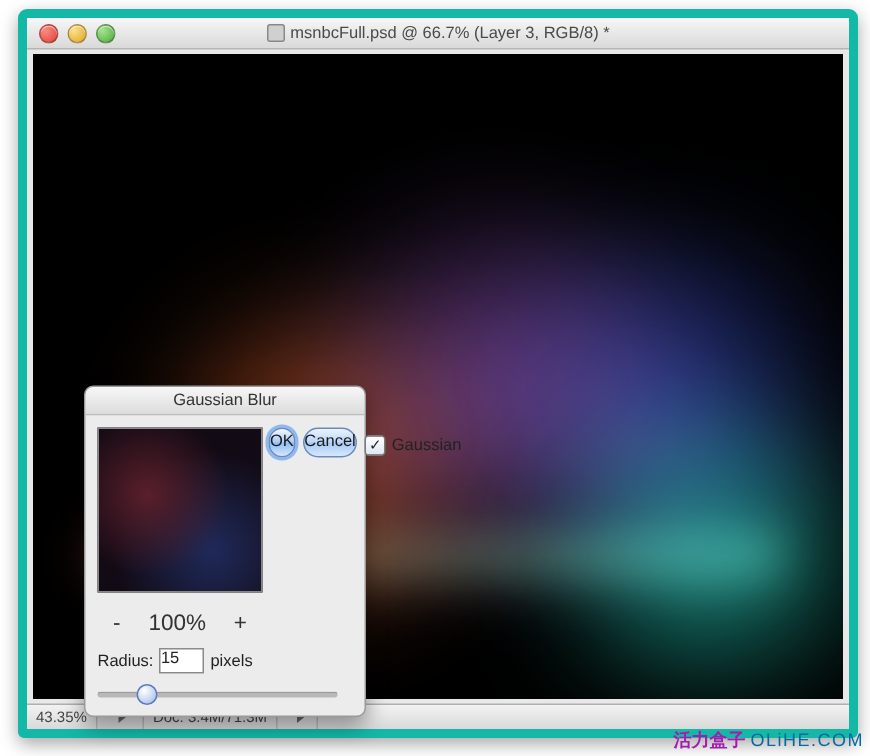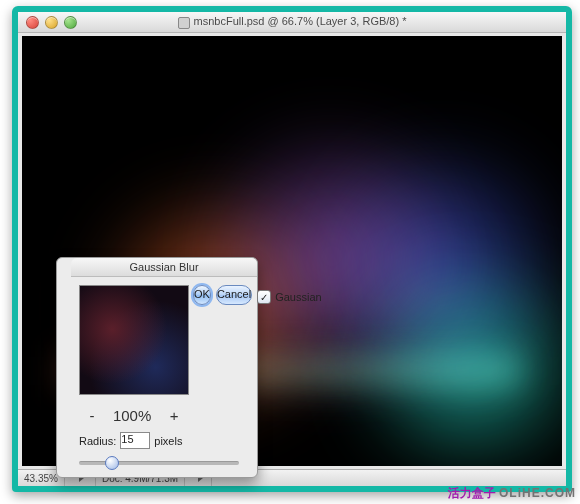--- a/index.html
+++ b/index.html
@@ -22,21 +22,21 @@
   .g2 { width:260px; height:300px; left:180px; top:70px;  background:radial-gradient(circle,#6a3a8a 0%,rgba(0,0,0,0) 70%); }
   .g3 { width:240px; height:300px; left:300px; top:80px;  background:radial-gradient(circle,#2a3a9a 0%,rgba(0,0,0,0) 70%); }
   .g4 { width:300px; height:200px; left:300px; top:230px; background:radial-gradient(circle,#1a9a8a 0%,rgba(0,0,0,0) 70%); }
   .horizon { position:absolute; left:40px; right:40px; top:320px; height:30px; background:linear-gradient(90deg,#5a2a1a,#2a7a6a); filter:blur(16px); opacity:.9; mix-blend-mode:screen; }
 
   .statusbar { position:absolute; left:0; right:0; bottom:0; height:16px; background:linear-gradient(#f2f2f2,#d9d9d9); border-top:1px solid #b0b0b0; display:flex; align-items:center; font-size:10px; color:#444; }
   .sb-box { padding:0 6px; border-right:1px solid #bbb; height:100%; display:flex; align-items:center; }
   .sb-tri { width:0;height:0;border-top:4px solid transparent;border-bottom:4px solid transparent;border-left:5px solid #666;margin-left:4px; }
 
   
-  .dialog { position:absolute; left:56px; top:257px; width:186px; background:#ececec; border:1px solid #9a9a9a; border-radius:6px; box-shadow:0 6px 14px rgba(0,0,0,.4);padding-left:14px; }
+  .dialog { position:absolute; left:56px; top:257px; width:186px; background:#ececec; border:1px solid #9a9a9a; border-radius:6px; box-shadow:0 6px 14px rgba(0,0,0,.4); }
   .dtitle { height:18px; background:linear-gradient(#f7f7f7,#dcdcdc); border-bottom:1px solid #bcbcbc; border-radius:6px 6px 0 0; text-align:center; font-size:11px; color:#333; line-height:18px; }
   .dbody { padding:8px; position:relative; }
   .preview-thumb { width:108px; height:108px; border:1px solid #888; background:
       radial-gradient(circle at 30% 40%, #5a1f2a 0%, rgba(0,0,0,0) 55%),
       radial-gradient(circle at 70% 75%, #1f2a5a 0%, rgba(0,0,0,0) 60%),
       #120a14; }
   .zoomrow { width:110px; text-align:center; margin-top:12px; font-size:15px; color:#333; letter-spacing:2px; }
   .zoomrow span { letter-spacing:normal; }
   .side { position:absolute; right:8px; top:8px; width:56px; display:flex; flex-direction:row; gap:5px; align-items:center; }
   .aqua-btn { width:54px; height:18px; border-radius:10px; border:1px solid #6a8abf; background:linear-gradient(#eaf3ff,#bcd6f7 48%,#a6c7f3 52%,#d6e8ff); font-size:11px; color:#1a1a1a; text-align:center; line-height:16px; cursor:pointer; }
@@ -44,21 +44,21 @@
   .chkrow { display:flex; align-items:center; gap:4px; margin-top:4px; font-size:11px; }
   .chk { width:12px; height:12px; border:1px solid #7a7a7a; border-radius:3px; background:linear-gradient(#fff,#dfe7f2); display:flex; align-items:center; justify-content:center; font-size:10px; color:#222; }
   .rad-row { margin-top:8px; display:flex; align-items:center; gap:4px; font-size:11px; }
   .rad-input { width:28px; height:15px; border:1px solid #8a8a8a; background:#fff; font-size:11px; }
   .slider { position:relative; width:160px; height:14px; margin-top:6px; }
   .track { position:absolute; left:0; right:0; top:6px; height:3px; background:#b8b8b8; border-top:1px solid #9a9a9a; border-radius:2px; }
   .thumb { position:absolute; top:1px; width:12px; height:12px; border-radius:50%; background:radial-gradient(circle at 35% 30%, #fff, #9db7e6); border:1px solid #5a7abf; }
 
   .watermark { position:absolute; right:4px; bottom:2px; font-size:12px; }
   .wm-red { color:#a21caf; font-weight:bold; }
-  .wm-gray { color:#737373; font-weight:bold; letter-spacing:1px; }
+  .wm-gray { color:#0369a1; font-weight:normal; letter-spacing:1px; }
 </style>
 </head>
 <body>
 
 <div class="stage">
   <div class="docwin">
     <div class="titlebar">
       <div class="traffic">
         <div class="dot red"></div>
         <div class="dot yellow"></div>
@@ -75,21 +75,21 @@
       <div class="glow g3"></div>
       <div class="glow g4"></div>
       <div class="horizon"></div>
     </div>
 
     <div class="statusbar">
       <div class="sb-box">43.35%</div>
       <div class="sb-box" style="width:18px;justify-content:center;">
           <span class="sb-tri"></span>
         </div>
-      <div class="sb-box">Doc: 4.9M/71.3M</div>
+      <div class="sb-box">Doc: 3.4M/71.3M</div>
       <div class="sb-box" style="width:14px;justify-content:center;">
           <span class="sb-tri"></span>
         </div>
     </div>
   </div>
 
   <div class="dialog">
     <div class="dtitle">Gaussian Blur</div>
     <div class="dbody">
       <div class="preview-thumb"></div>

